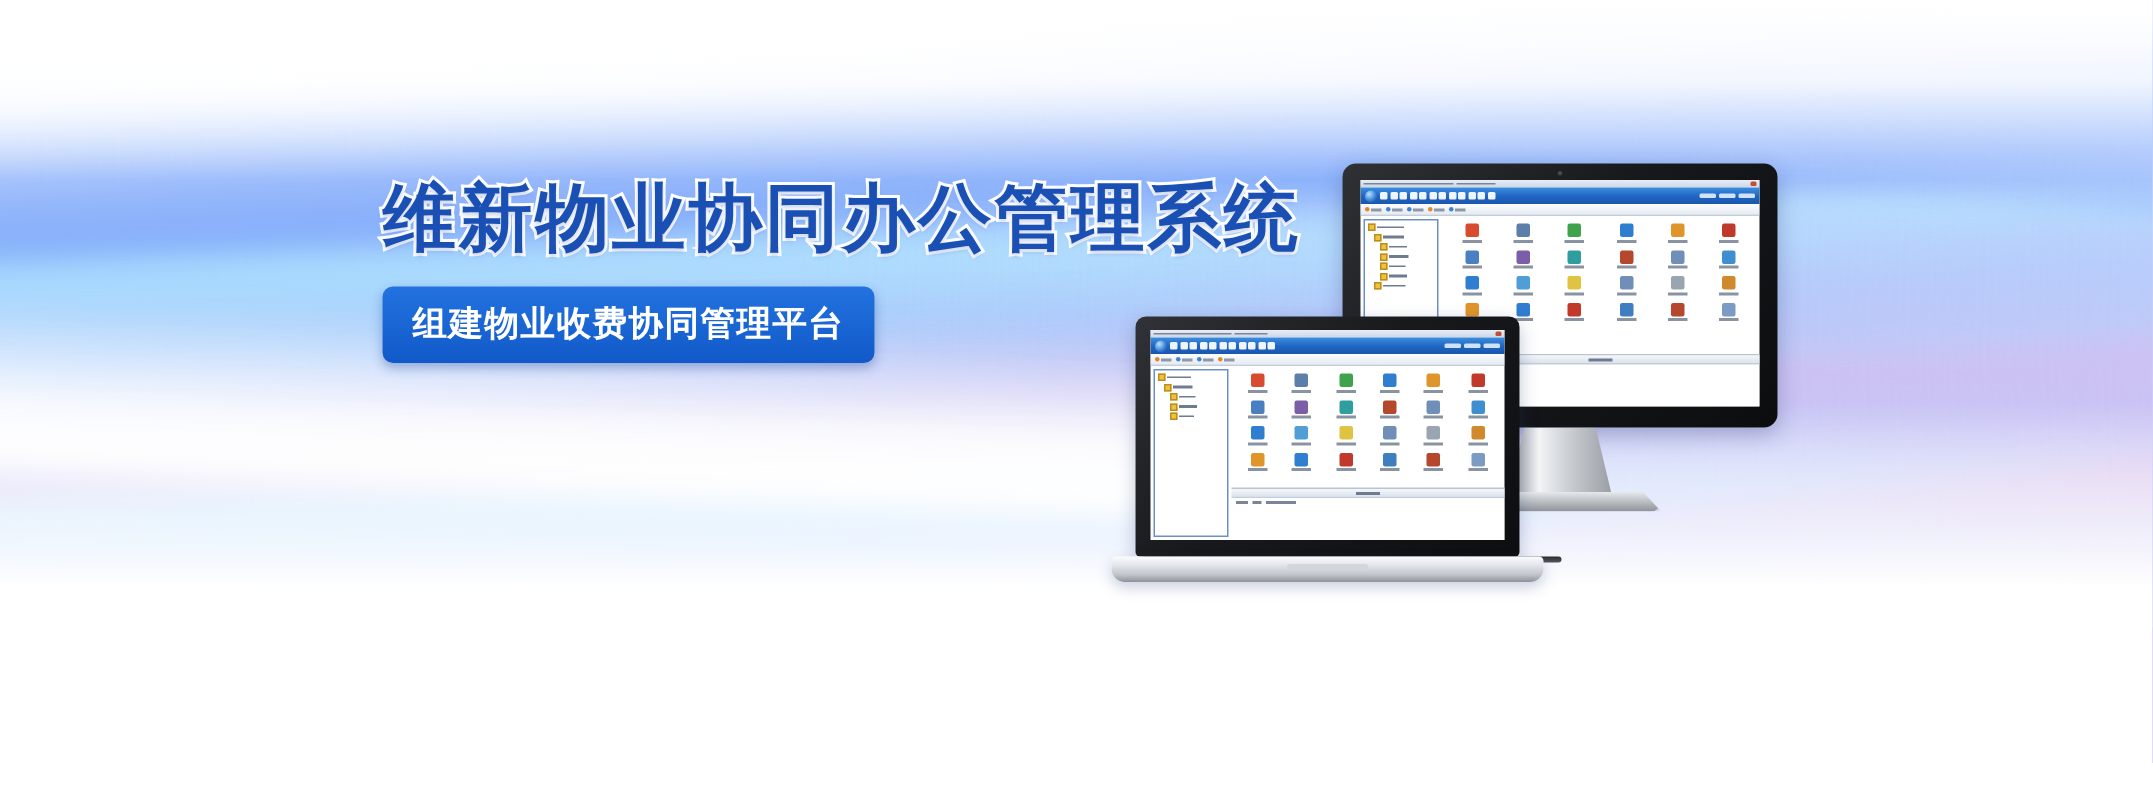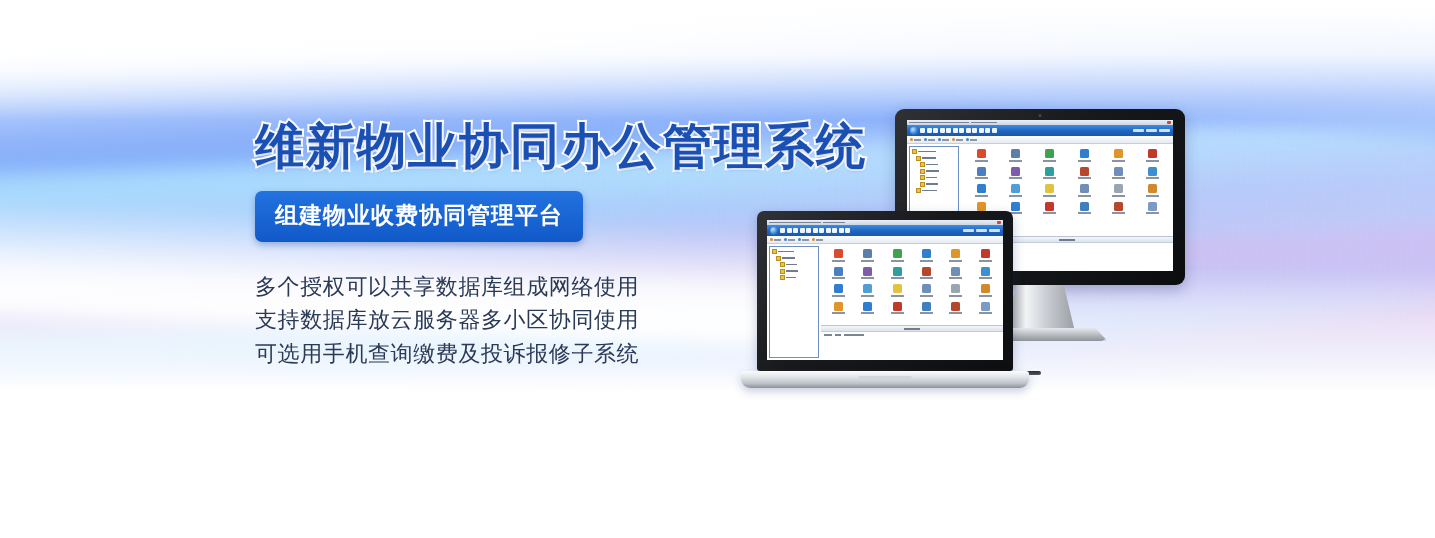--- a/index.html
+++ b/index.html
@@ -215,25 +215,20 @@
     <div class="ray r4"></div>
     <div class="ray r5"></div>
     <div class="topfade"></div>
     <div class="bottomwave"></div>
     <div class="bottomfade"></div>
   </div>
 
   <div class="copy">
     <h1 class="title">维新物业协同办公管理系统</h1>
     <div class="cta">组建物业收费协同管理平台</div>
-    <div class="features">
-      <div>多个授权可以共享数据库组成网络使用</div>
-      <div>支持数据库放云服务器多小区协同使用</div>
-      <div>可选用手机查询缴费及投诉报修子系统</div>
-    </div>
   </div>
 
   <div class="devices">
 
     <div class="monitor">
       <div class="mon-bezel">
         <div class="mon-cam"></div>
         <div class="app">
           <div class="app-title">
             <i class="t" style="width:60px"></i>

